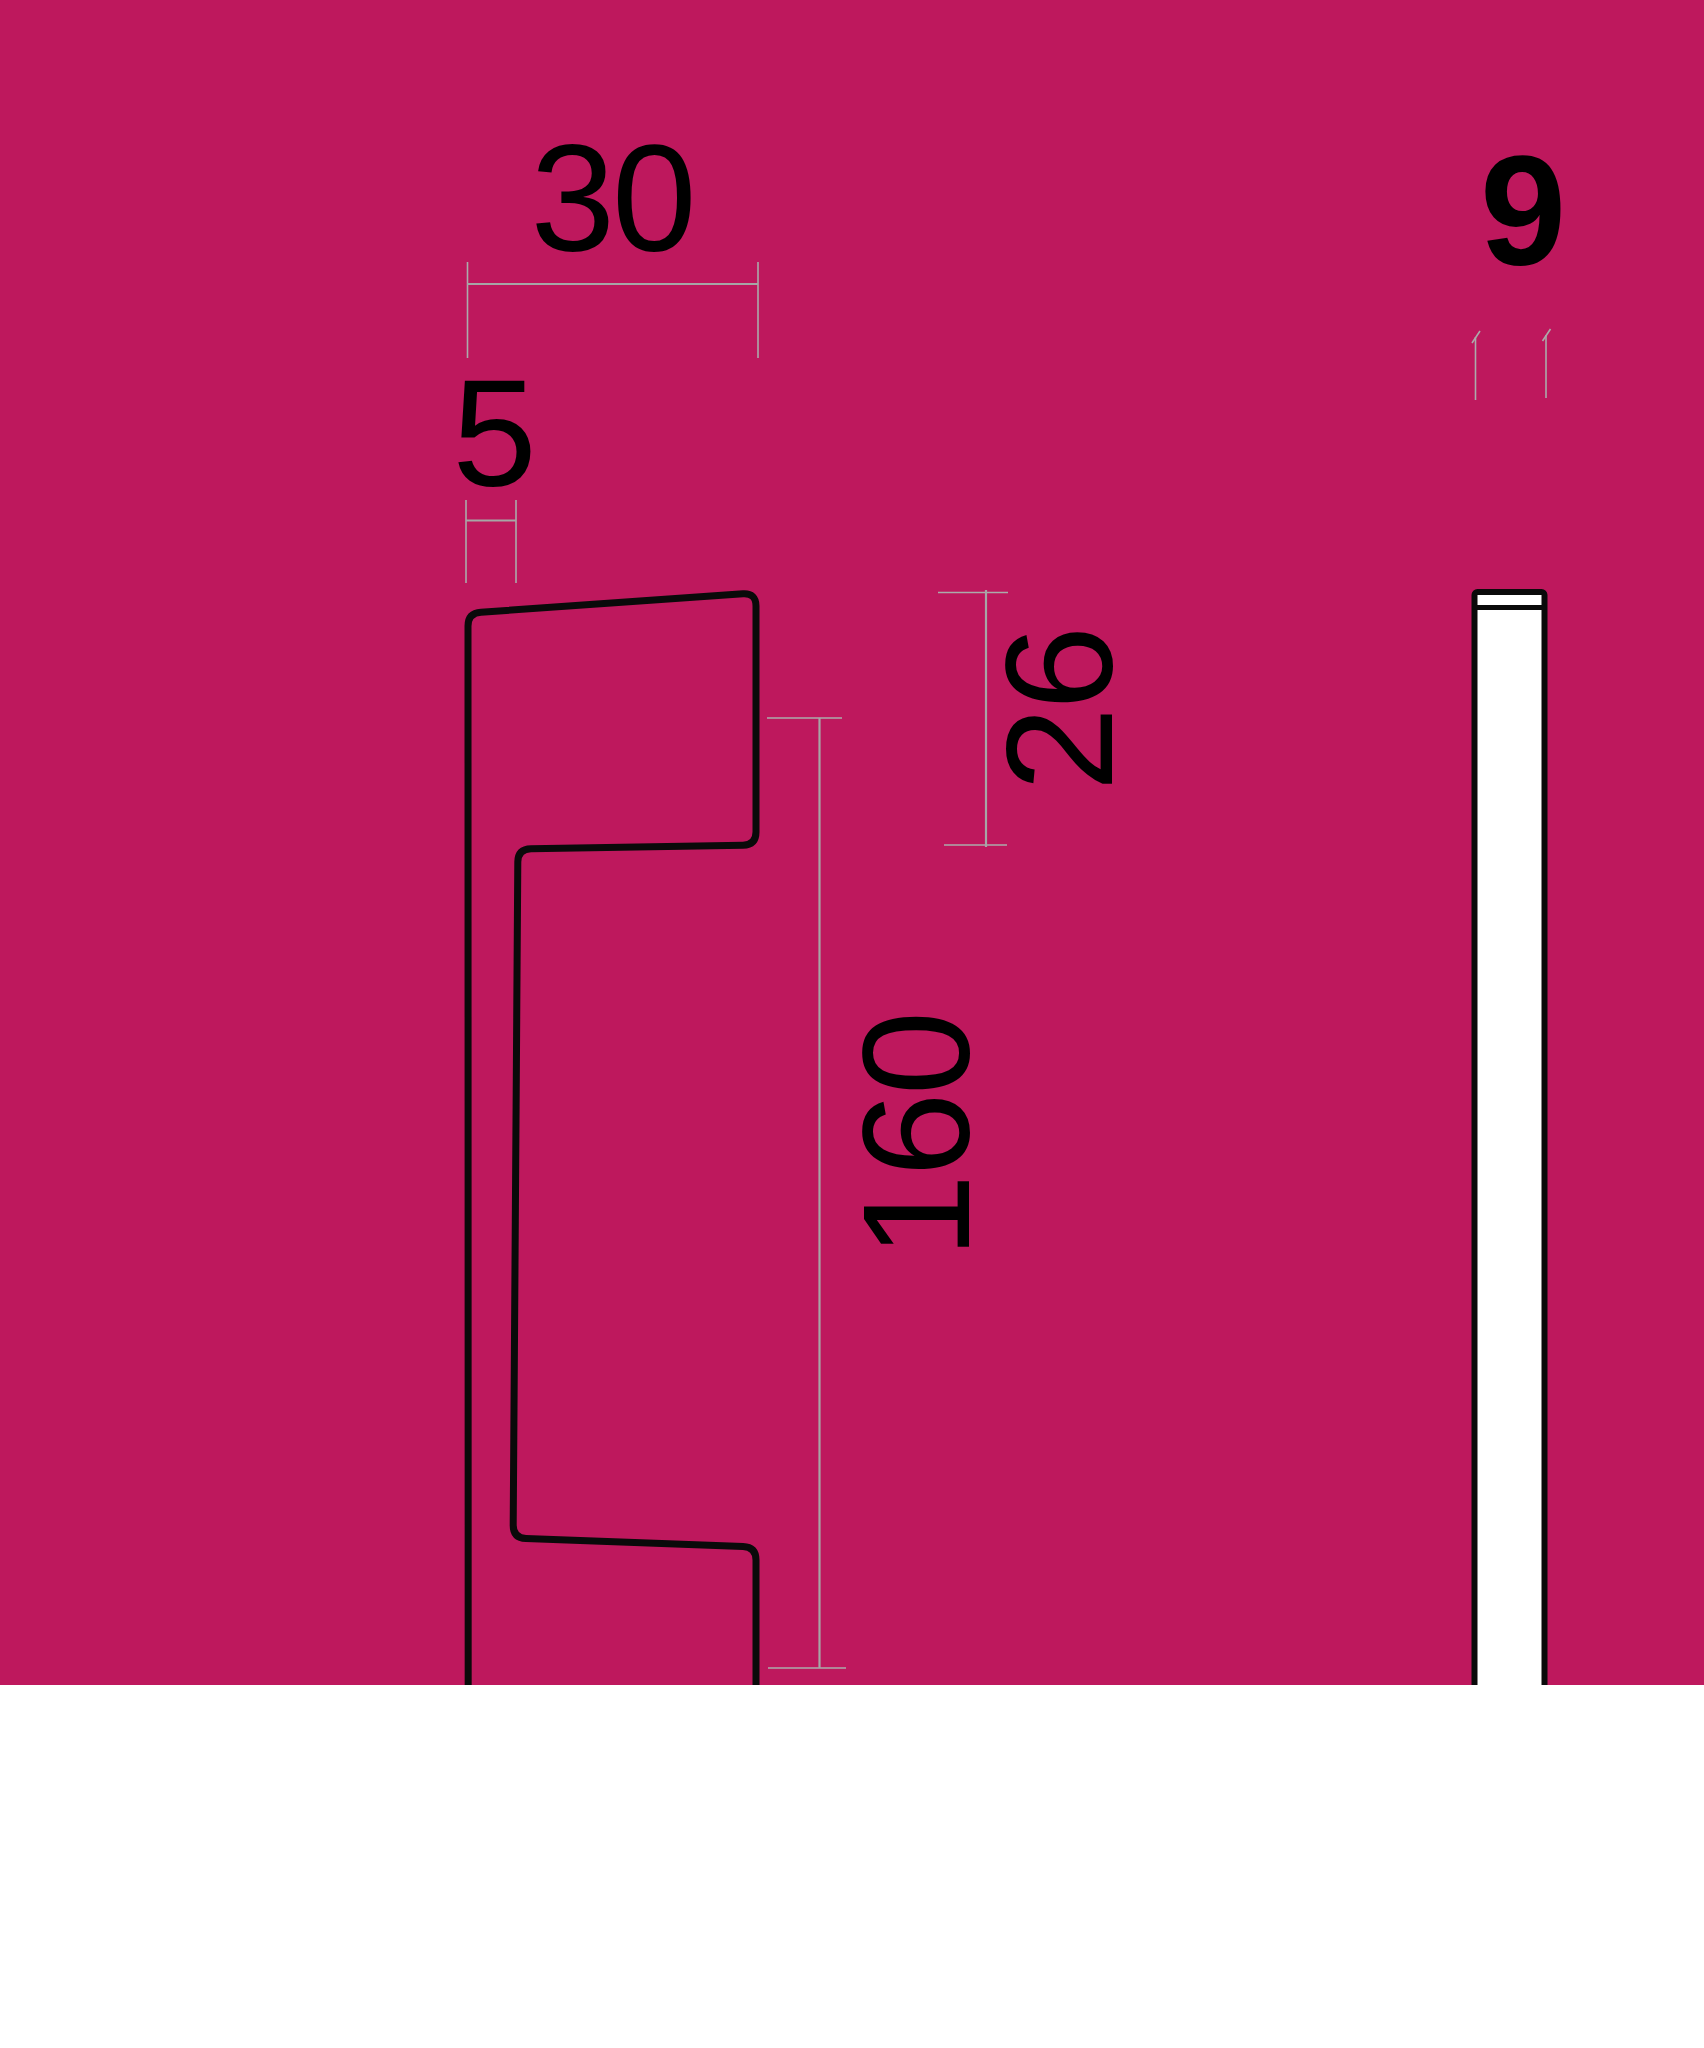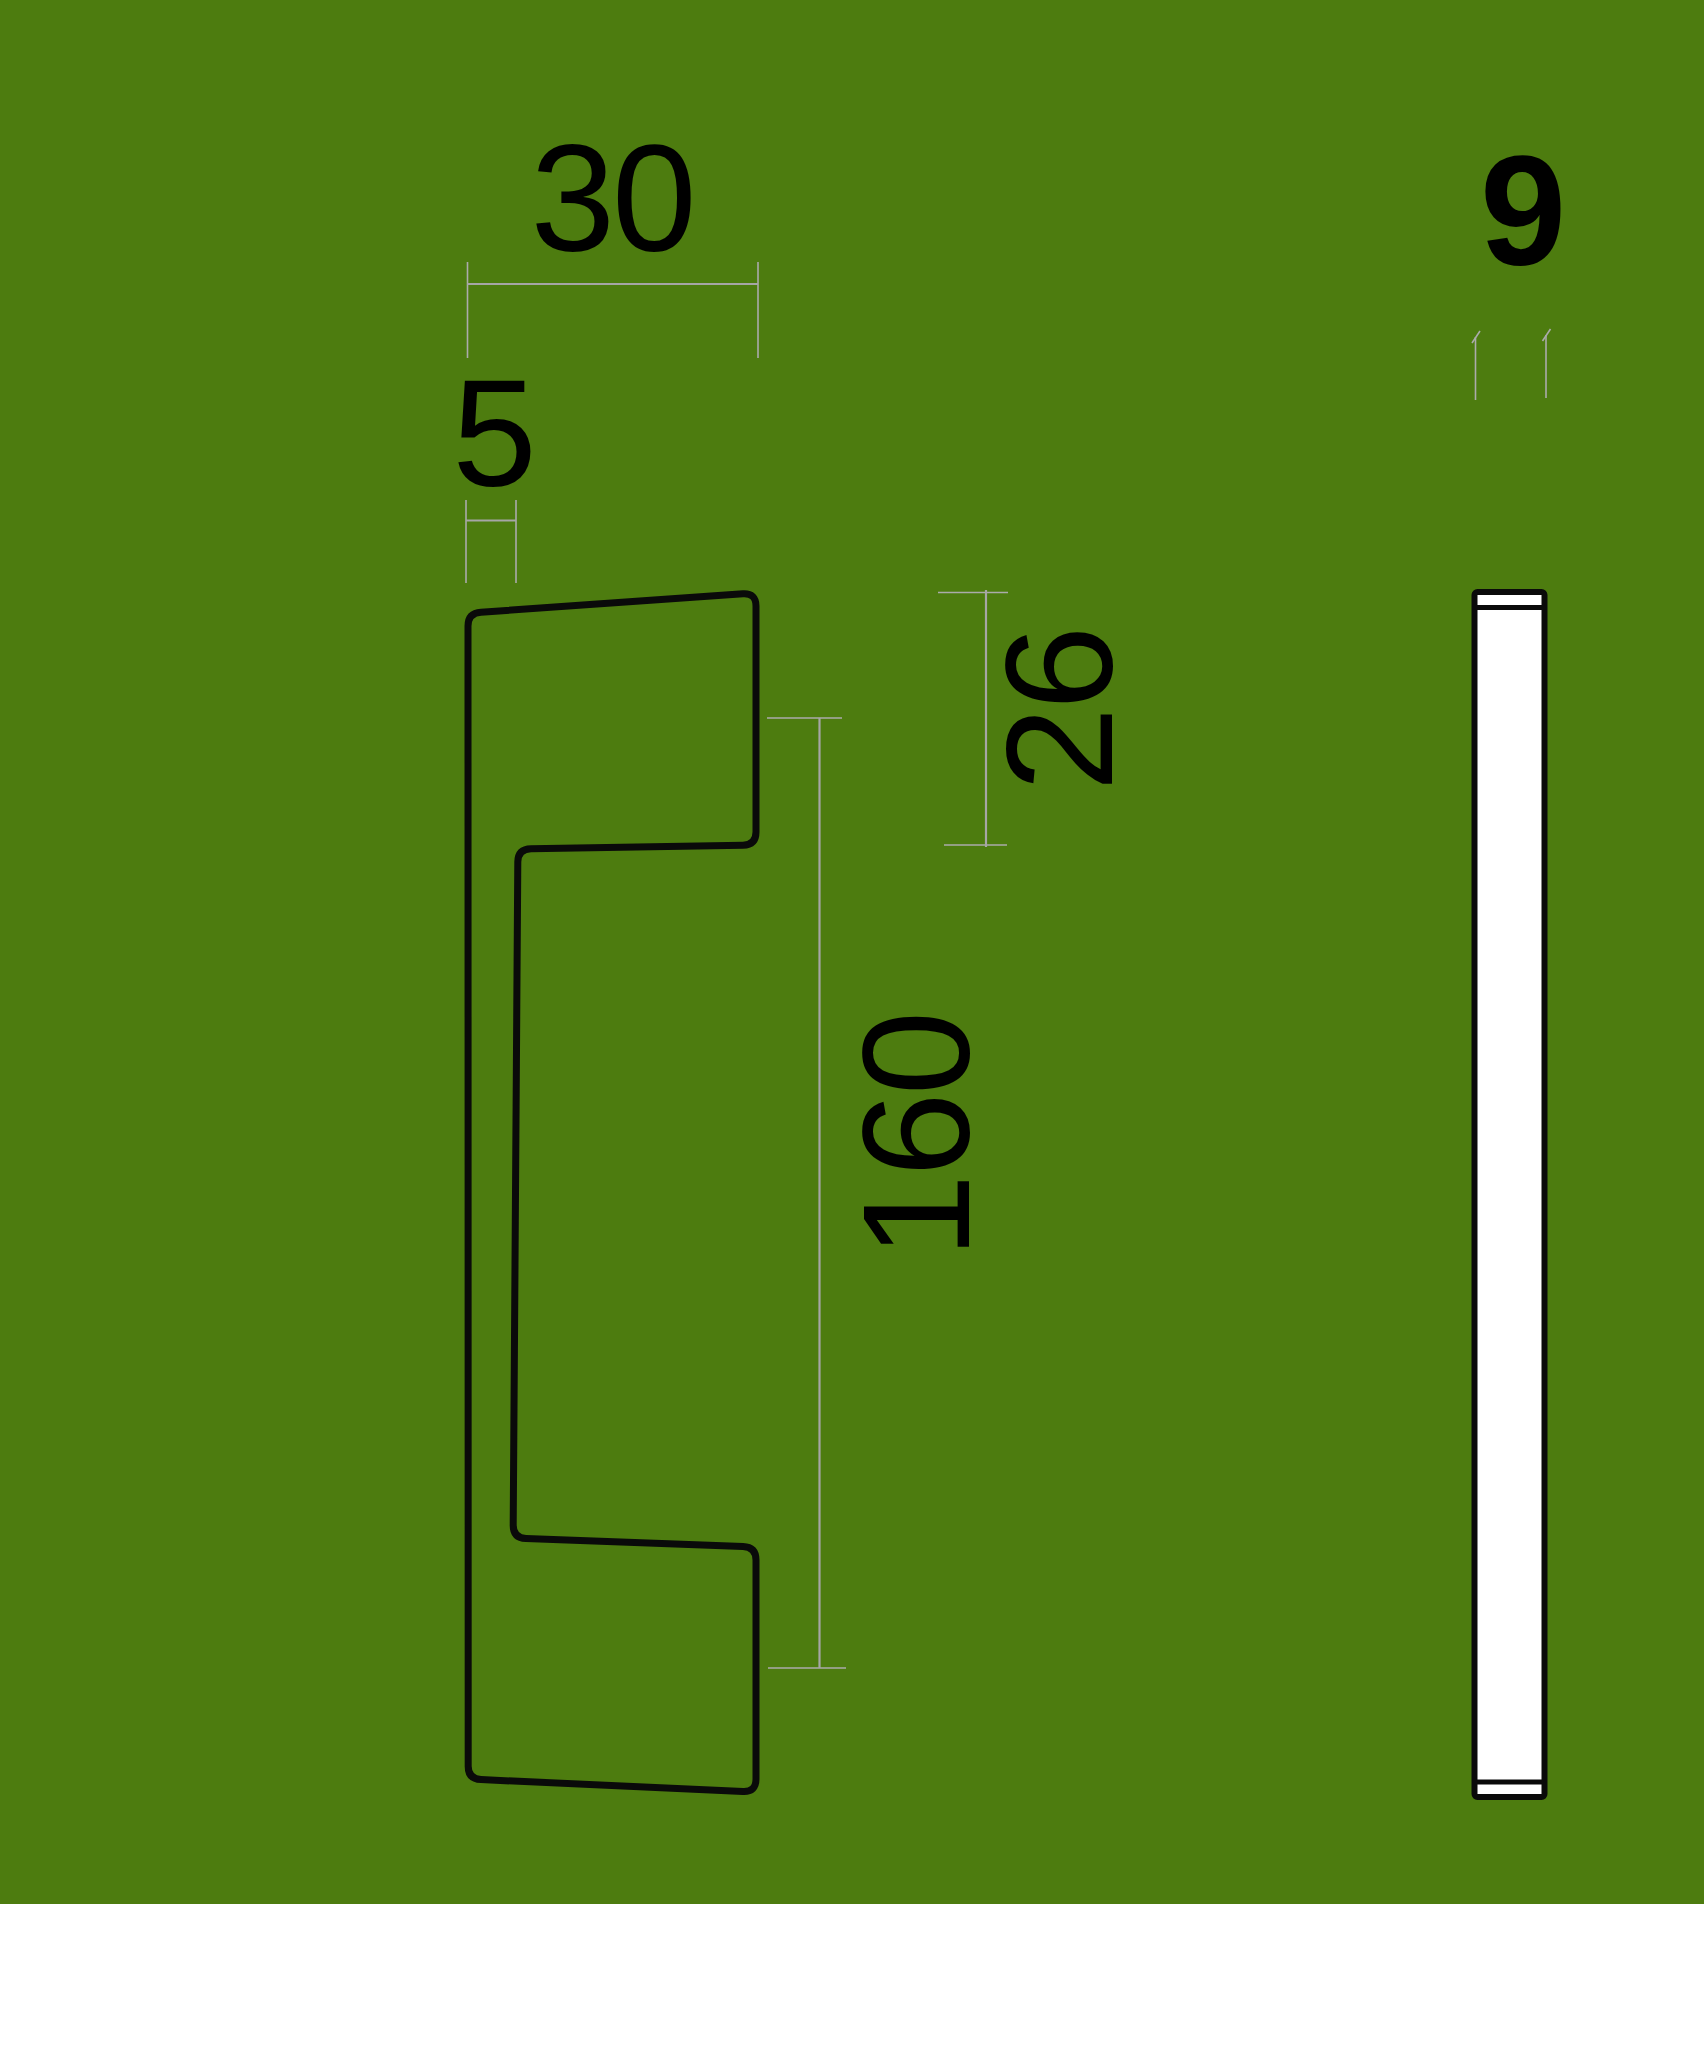--- a/index.html
+++ b/index.html
@@ -3,22 +3,22 @@
 <meta charset="utf-8">
 <style>
   html, body {
     margin: 0;
     padding: 0;
     background: #ffffff;
   }
   .sheet {
     position: relative;
     width: 1704px;
-    height: 1904px;
-    background: #4d7c0f;
+    height: 1685px;
+    background: #be185d;
     overflow: hidden;
   }
   svg { display: block; }
 
   .outline {
     fill: none;
     stroke: #0a0a0a;
     stroke-width: 7;
     stroke-linejoin: round;
     stroke-linecap: round;

